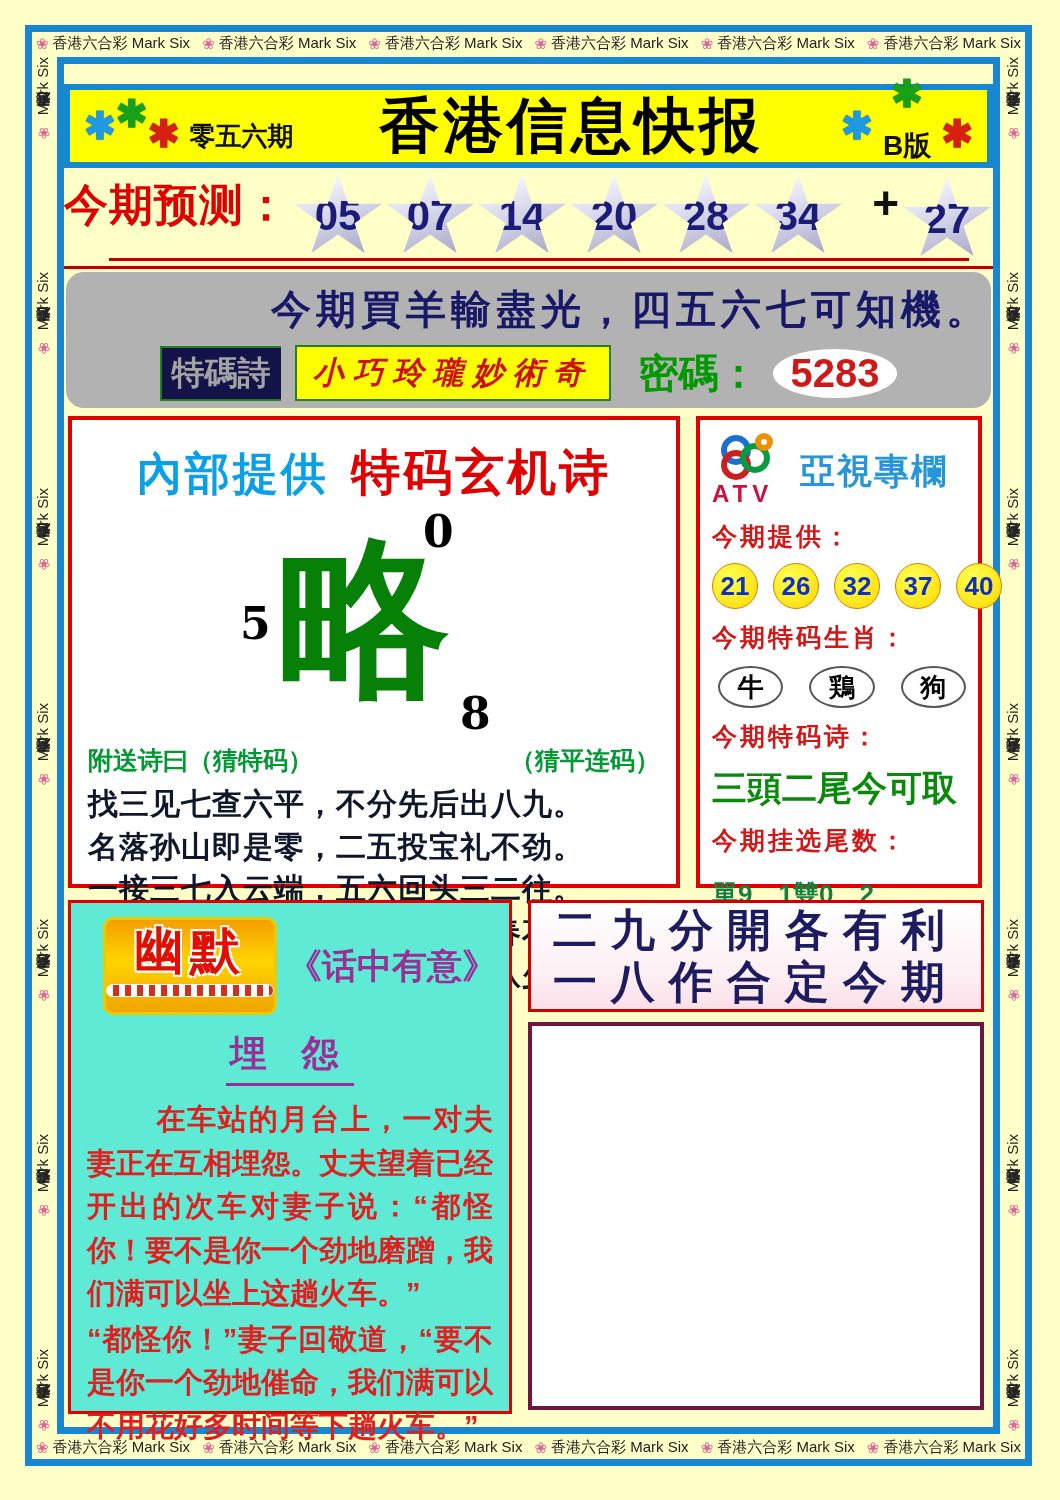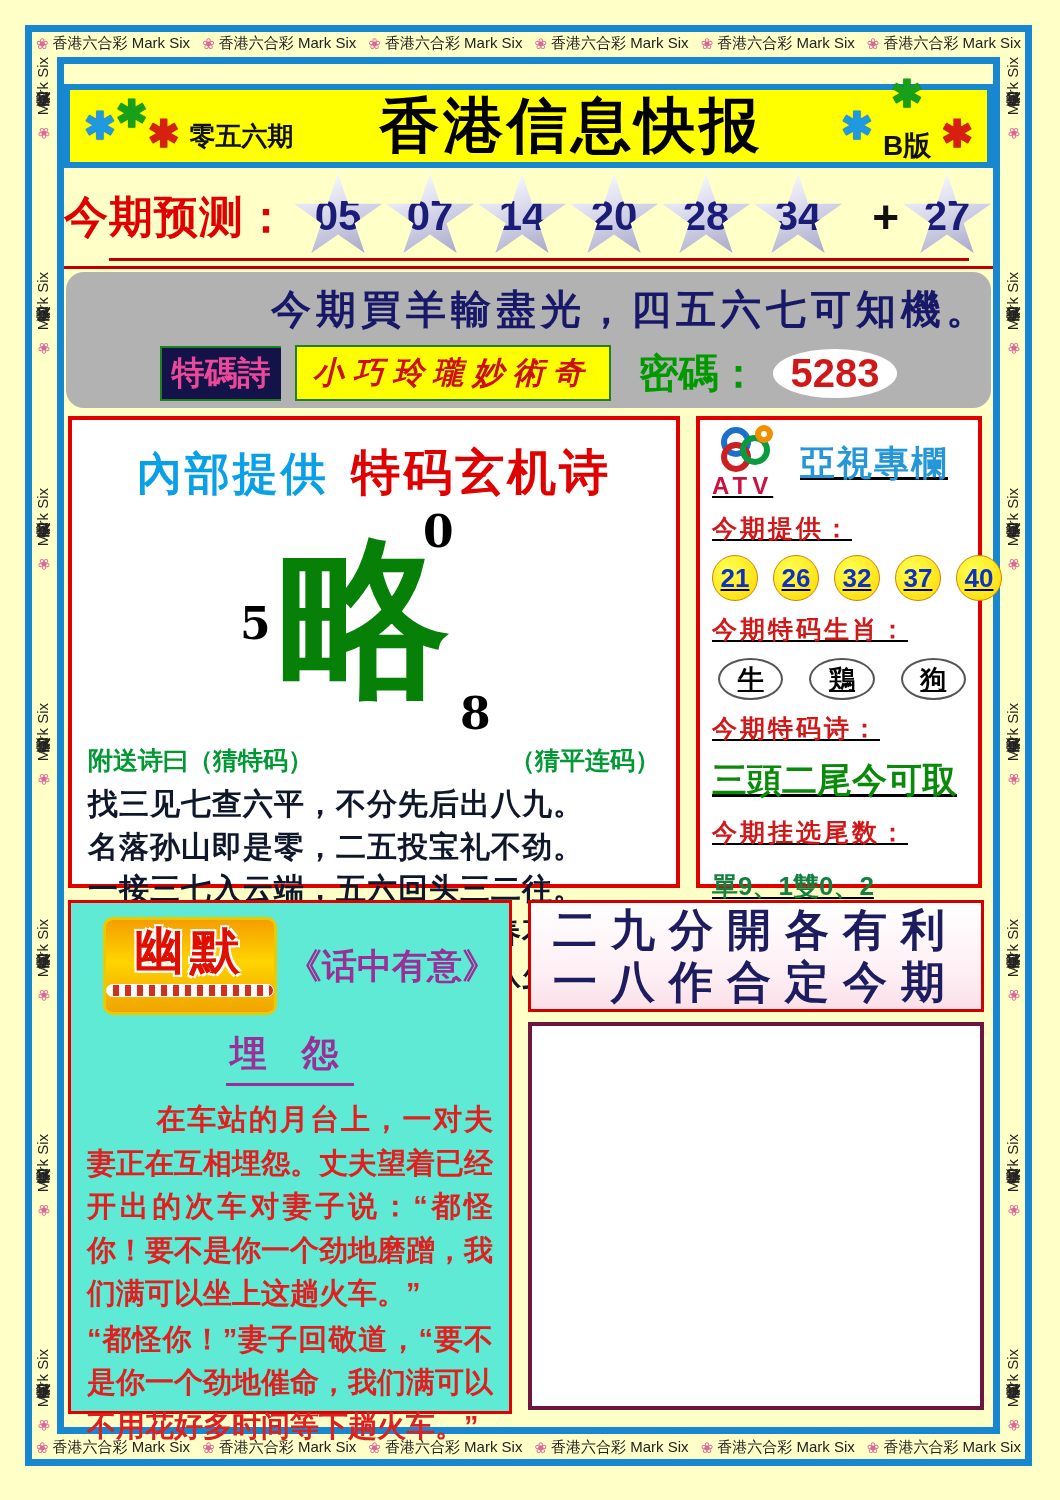--- a/index.html
+++ b/index.html
@@ -31,39 +31,39 @@
   .ast-red{color:#d82010;text-shadow:0 0 1px #801000;transform:translateY(8px);}
   .issue{font-size:26px;font-weight:bold;color:#111;align-self:flex-end;margin:0 8px 8px 10px;}
   .main-title{flex:1;text-align:center;font-size:60px;font-weight:bold;color:#000;
     letter-spacing:4px;font-family:"DejaVu Serif",serif;}
   .banner-right{display:flex;align-items:center;gap:10px;}
   .banner-right .col{display:flex;flex-direction:column;align-items:center;}
   .edition{font-size:28px;font-weight:bold;color:#111;margin-top:2px;}
 
   
   .predict-row{position:absolute;left:0;top:112px;width:929px;height:82px;
-    display:flex;align-items:center;}
+    display:flex;}
   .predict-label{font-size:44px;font-weight:bold;color:#e00000;width:228px;letter-spacing:1px;}
   .stars{display:flex;align-items:center;gap:0;flex:1;}
   .star{width:92px;height:88px;position:relative;flex:none;
     clip-path:polygon(50% 0%,61% 35%,98% 35%,68% 57%,79% 91%,50% 70%,21% 91%,32% 57%,2% 35%,39% 35%);
     background:linear-gradient(160deg,#f5f5fd 15%,#cdcde4 55%,#9c9cbe 100%);}
   .star b{position:absolute;top:22%;left:0;width:100%;text-align:center;
     font-size:42px;color:#1b1b78;}
   .plus{font-size:46px;font-weight:bold;color:#111;margin:0 2px;}
   .red-lines{position:absolute;left:0;top:194px;width:929px;}
   .red-line-1{margin-left:45px;width:860px;height:3px;background:#c00000;}
   .red-line-2{margin-top:5px;width:929px;height:3px;background:#c00000;}
 
   
   .notice-panel{position:absolute;left:2px;top:208px;width:925px;height:136px;
     background:#b2b2b2;border-radius:18px;padding-top:10px;}
   .notice-headline{text-align:right;font-size:40px;font-weight:bold;color:#181868;letter-spacing:5px;}
   .notice-row{display:flex;justify-content:center;align-items:center;gap:14px;margin-top:8px;}
-  .poem-label-box{background:#13134a;color:#ec4899;font-size:33px;font-weight:bold;
+  .poem-label-box{background:#13134a;color:#a3a3a3;font-size:33px;font-weight:bold;
     padding:3px 10px;border:2px solid #208020;border-right:none;}
   .poem-text-box{background:#ffff00;color:#cc1111;font-size:31px;font-weight:bold;
     font-style:italic;letter-spacing:9px;padding:5px 16px;border:2px solid #208020;}
   .pwd-label{font-size:40px;font-weight:bold;color:#009a00;margin-left:14px;}
   .pwd-value{font-size:40px;font-weight:bold;color:#d01818;background:#fff;
     border-radius:50%;padding:2px 18px;}
 
   
   .mystic-panel{position:absolute;left:4px;top:352px;width:612px;height:472px;
     background:#fff;border:4px solid #e00000;padding:10px 16px;}
@@ -79,21 +79,21 @@
   .num-left{left:152px;top:92px;}
   .num-bottom{left:372px;top:182px;}
   .hint-row{display:flex;justify-content:space-between;font-size:25px;font-weight:bold;
     color:#009933;margin-top:2px;}
   .poem-block{margin-top:6px;}
   .poem-line{font-size:30px;font-weight:bold;color:#0f172a;text-align:left;
     line-height:1.42;letter-spacing:1px;white-space:nowrap;}
 
   
   .atv-panel{position:absolute;left:632px;top:352px;width:286px;height:472px;
-    background:#fff;border:4px solid #e00000;padding:4px 12px;text-decoration:underline;}
+    background:#fff;border:4px solid #e00000;padding:12px 12px;}
   .atv-header{display:flex;align-items:flex-start;gap:4px;}
   .atv-logo-wrap{width:84px;display:flex;flex-direction:column;align-items:flex-start;}
   .atv-letters{color:#cc1040;font-weight:bold;font-size:24px;letter-spacing:5px;margin-top:-4px;}
   .atv-title{color:#2596d8;font-size:35px;font-weight:bold;letter-spacing:2px;margin-top:16px;}
   .atv-label{font-size:25px;font-weight:bold;color:#d01818;letter-spacing:3px;margin-top:12px;}
   .balls{display:flex;gap:15px;margin-top:10px;}
   .ball{width:46px;height:46px;border-radius:50%;background:radial-gradient(circle at 35% 30%,#ffff50,#ffd800);
     border:1px solid #d08000;display:flex;align-items:center;justify-content:center;
     font-size:26px;font-weight:bold;color:#1030c0;flex:none;}
   .zodiacs{display:flex;gap:26px;margin:12px 0 0 6px;}

